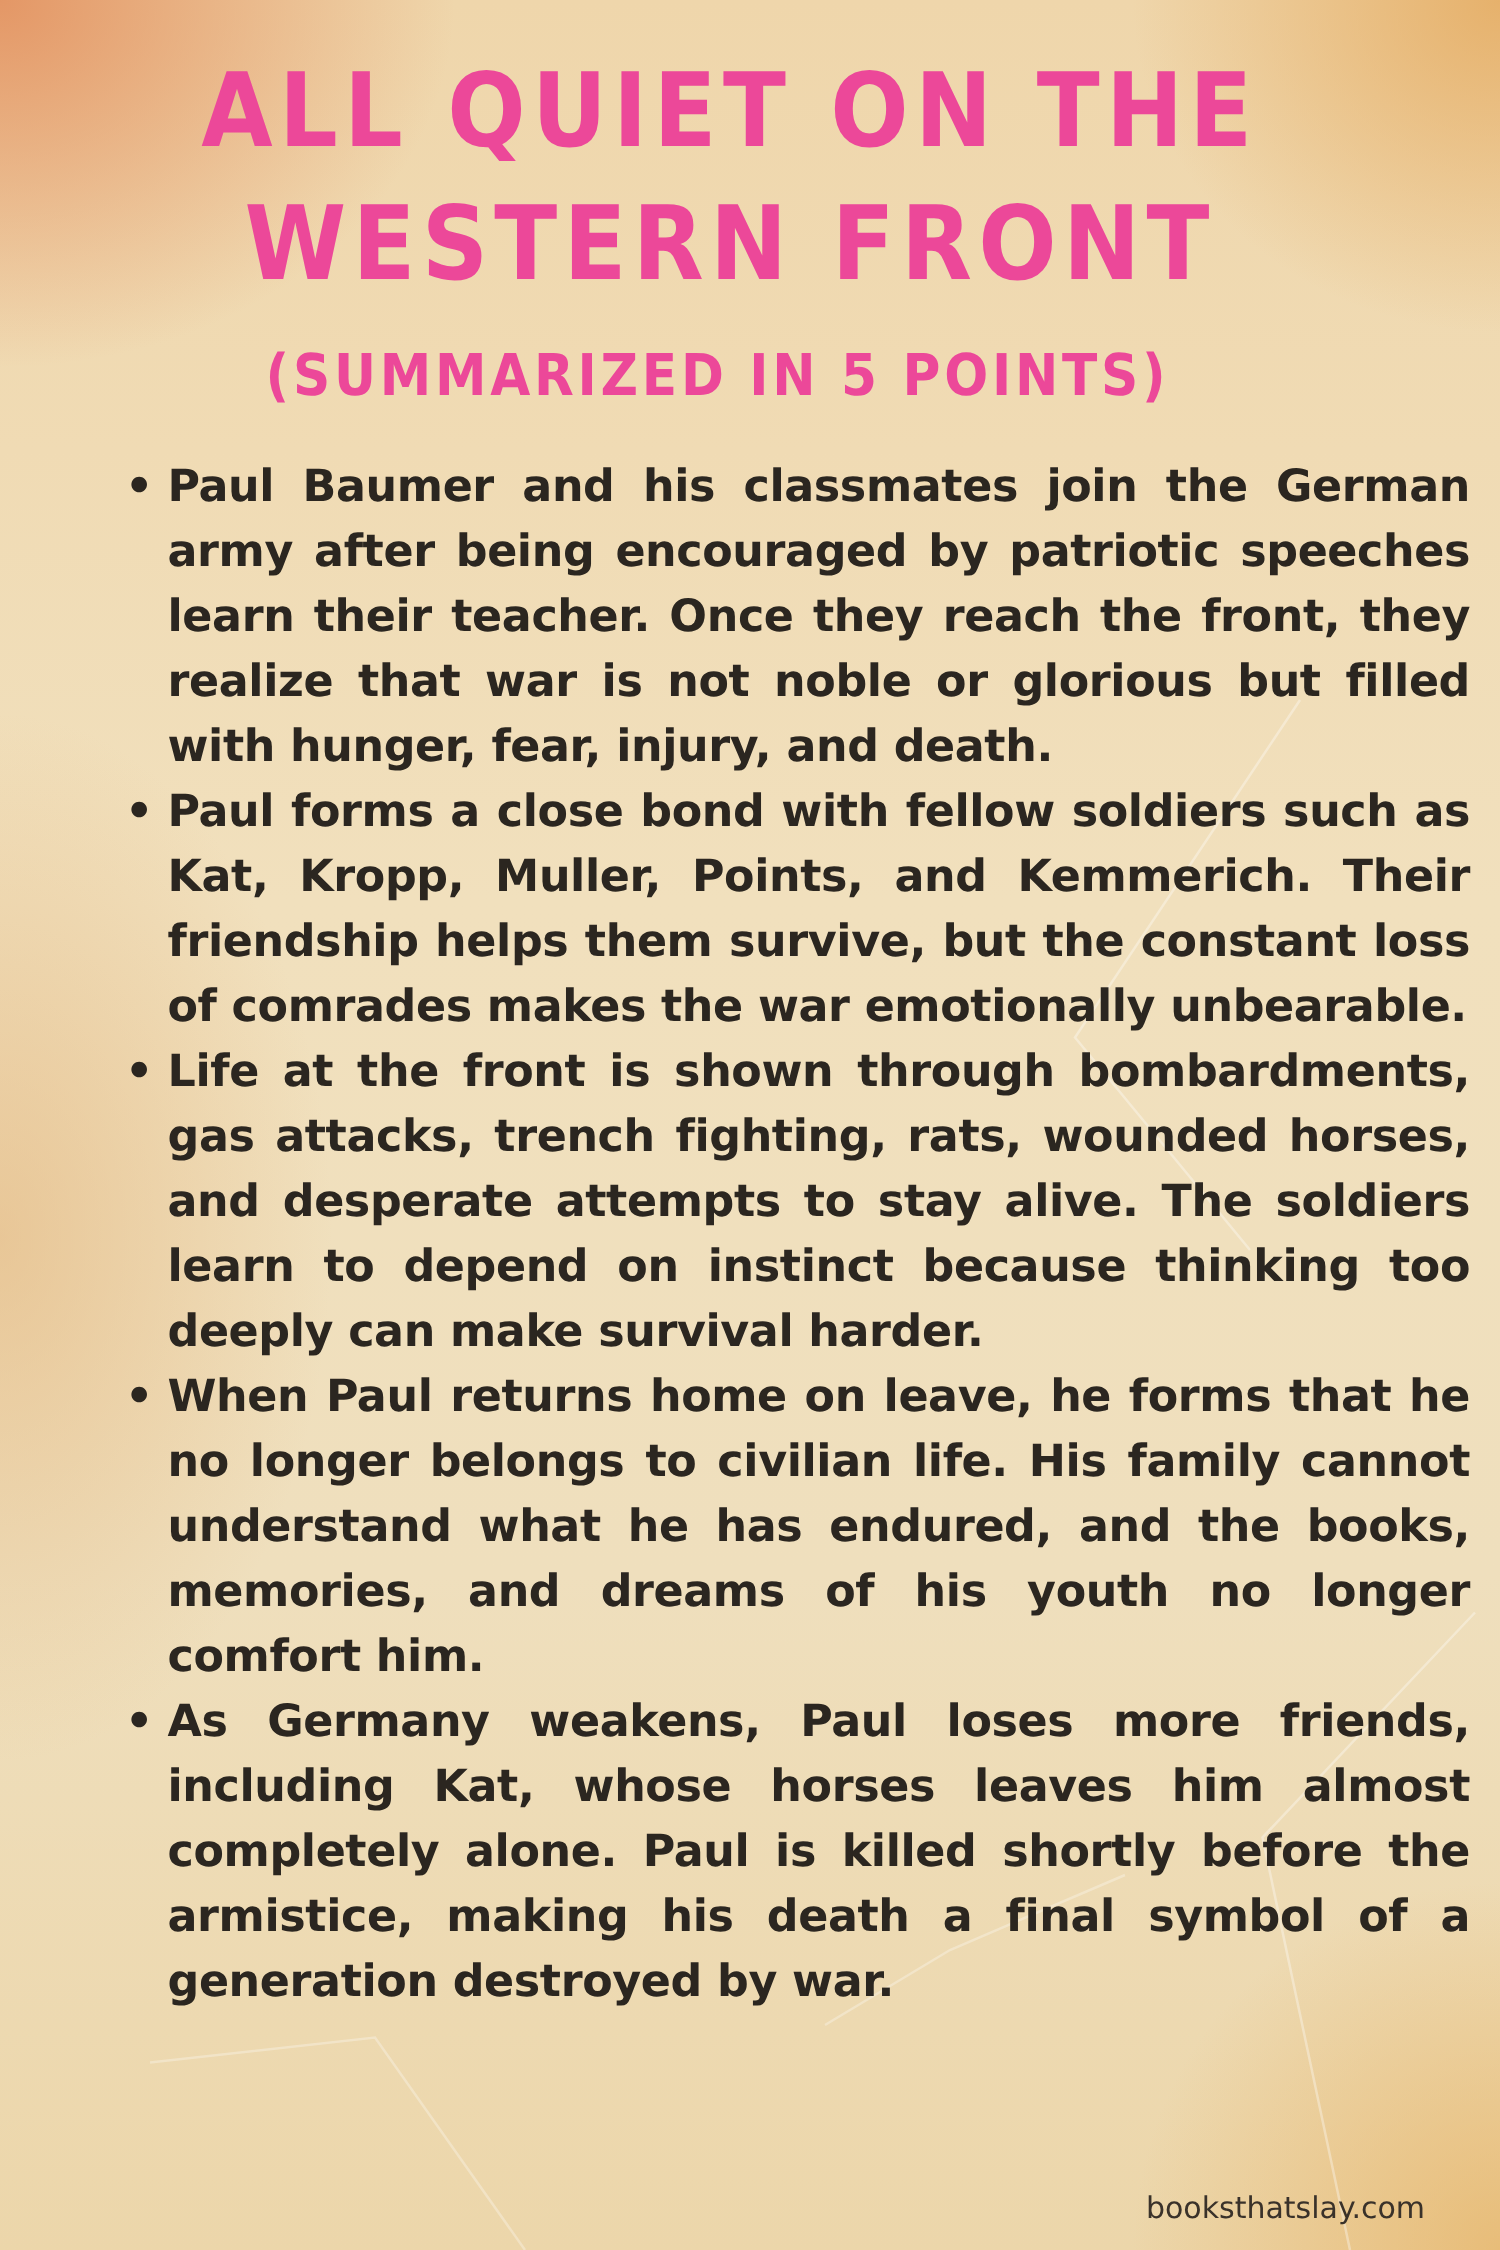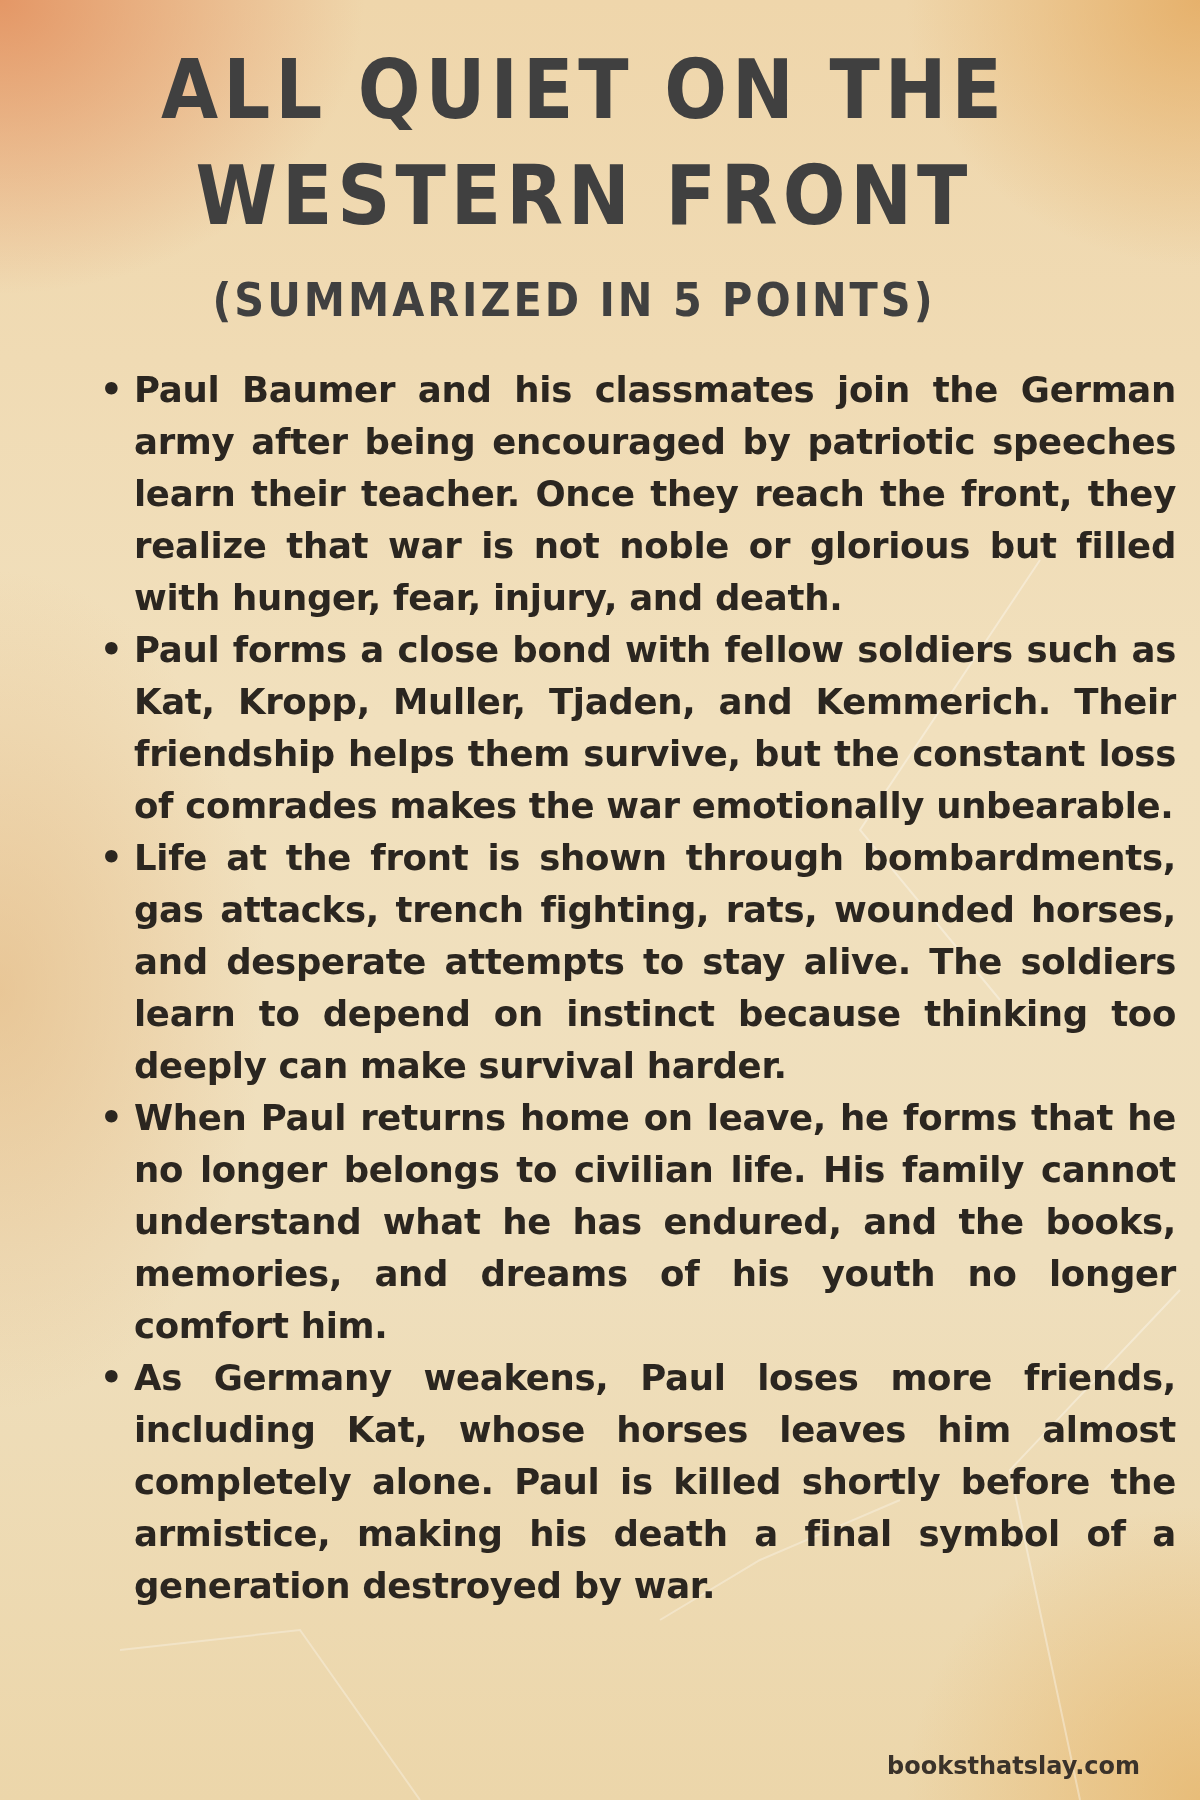--- a/index.html
+++ b/index.html
@@ -9,39 +9,39 @@
       radial-gradient(ellipse 520px 420px at 0% 0%, rgba(226,140,90,0.85), rgba(226,140,90,0) 70%),
       radial-gradient(ellipse 420px 380px at 100% 0%, rgba(228,168,92,0.8), rgba(228,168,92,0) 70%),
       radial-gradient(ellipse 420px 420px at 100% 100%, rgba(230,178,100,0.7), rgba(230,178,100,0) 70%),
       radial-gradient(ellipse 380px 600px at 0% 55%, rgba(226,178,120,0.55), rgba(226,178,120,0) 70%),
       linear-gradient(180deg, #efd6ab 0%, #f1e0bd 40%, #efdfbd 70%, #ecd6aa 100%);
     color:#2b2620;
   }
   .title {
     position:absolute; left:0; width:1168px; text-align:center;
     font-family:"DejaVu Sans Condensed","DejaVu Sans",sans-serif;
-    font-weight:bold; color:#404040; letter-spacing:5px; text-transform:uppercase;
+    font-weight:bold; color:#ec4899; letter-spacing:5px; text-transform:uppercase;
   }
   .title-line1 { top:42px; font-size:82px; line-height:96px; }
   .title-line2 { top:148px; font-size:82px; line-height:96px; }
   .subtitle { top:272px; font-size:46px; line-height:56px; letter-spacing:3px; left:-10px; }
   ul.points {
     position:absolute; left:100px; top:364px; width:1042px; margin:0; padding:0 0 0 34px;
     list-style:none;
     font-family:"DejaVu Sans","Liberation Sans",sans-serif; font-weight:bold;
     font-size:35.5px; line-height:52px; color:#2b2620; text-align:justify;
     letter-spacing:-0.3px;
   }
   ul.points li { position:relative; margin:0; }
   ul.points li .bullet {
     position:absolute; left:-34px; top:0; width:20px; text-align:center;
   }
   .site {
     position:absolute; right:60px; top:1752px;
-    font-family:"DejaVu Sans","Liberation Sans",sans-serif; font-weight:bold;
+    font-family:"DejaVu Sans","Liberation Sans",sans-serif; font-weight:normal;
     font-size:24px; color:#3a322a;
   }
   .crease {
     position:absolute; pointer-events:none;
   }
 </style>
 </head>
 <body>
 
 <svg class="crease" width="1200" height="1800" style="left:0;top:0;">
@@ -50,19 +50,19 @@
   <path d="M120 1650 L300 1630 L420 1800" stroke="rgba(255,255,255,0.3)" stroke-width="2" fill="none"></path>
   <path d="M660 1620 L760 1560 L900 1500" stroke="rgba(255,255,255,0.3)" stroke-width="2" fill="none"></path>
 </svg>
 
 <div class="title title-line1">All Quiet on the</div>
 <div class="title title-line2">Western Front</div>
 <div class="title subtitle">(Summarized in 5 Points)</div>
 
 <ul class="points">
   <li><span class="bullet">•</span><span>Paul Baumer and his classmates join the German army after being encouraged by patriotic speeches learn their teacher. Once they reach the front, they realize that war is not noble or glorious but filled with hunger, fear, injury, and death.</span></li>
-  <li><span class="bullet">•</span><span>Paul forms a close bond with fellow soldiers such as Kat, Kropp, Muller, Tjaden, and Kemmerich. Their friendship helps them survive, but the constant loss of comrades makes the war emotionally unbearable.</span></li>
+  <li><span class="bullet">•</span><span>Paul forms a close bond with fellow soldiers such as Kat, Kropp, Muller, Points, and Kemmerich. Their friendship helps them survive, but the constant loss of comrades makes the war emotionally unbearable.</span></li>
   <li><span class="bullet">•</span><span>Life at the front is shown through bombardments, gas attacks, trench fighting, rats, wounded horses, and desperate attempts to stay alive. The soldiers learn to depend on instinct because thinking too deeply can make survival harder.</span></li>
   <li><span class="bullet">•</span><span>When Paul returns home on leave, he forms that he no longer belongs to civilian life. His family cannot understand what he has endured, and the books, memories, and dreams of his youth no longer comfort him.</span></li>
   <li><span class="bullet">•</span><span>As Germany weakens, Paul loses more friends, including Kat, whose horses leaves him almost completely alone. Paul is killed shortly before the armistice, making his death a final symbol of a generation destroyed by war.</span></li>
 </ul>
 
 <div class="site">booksthatslay.com</div>
 
 </body></html>

